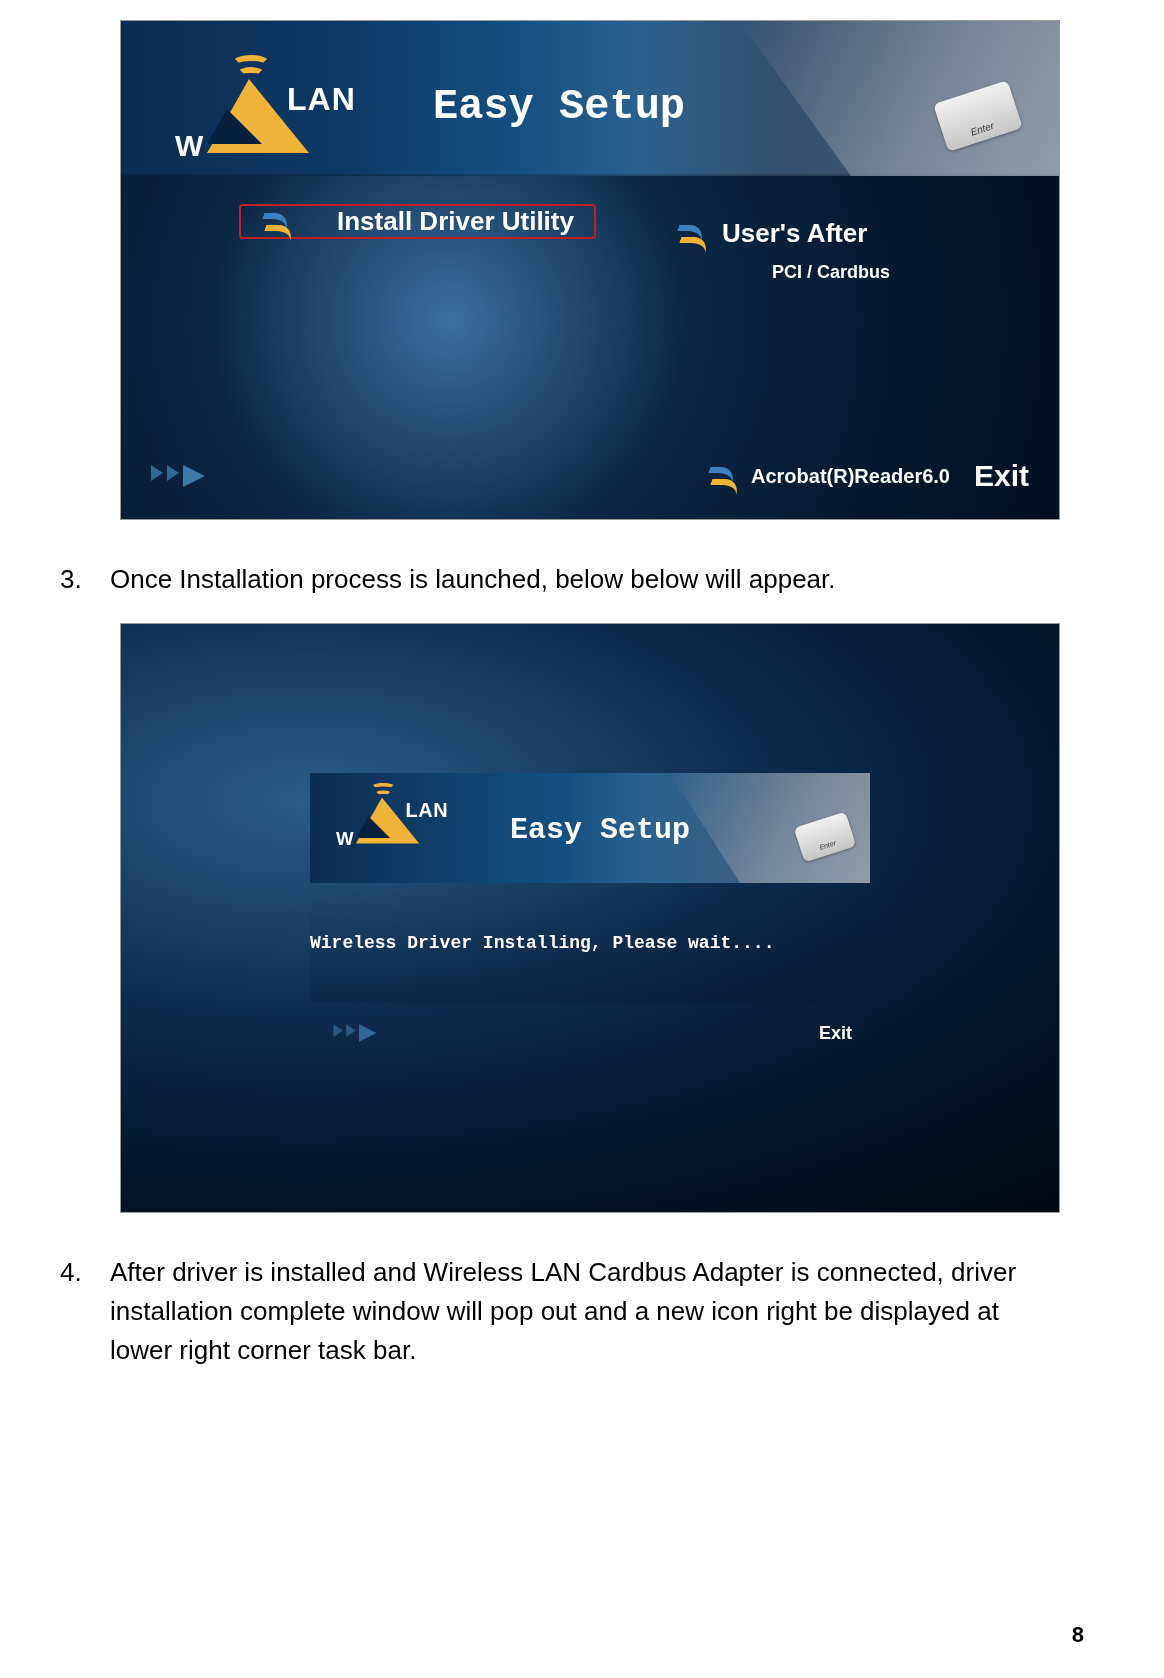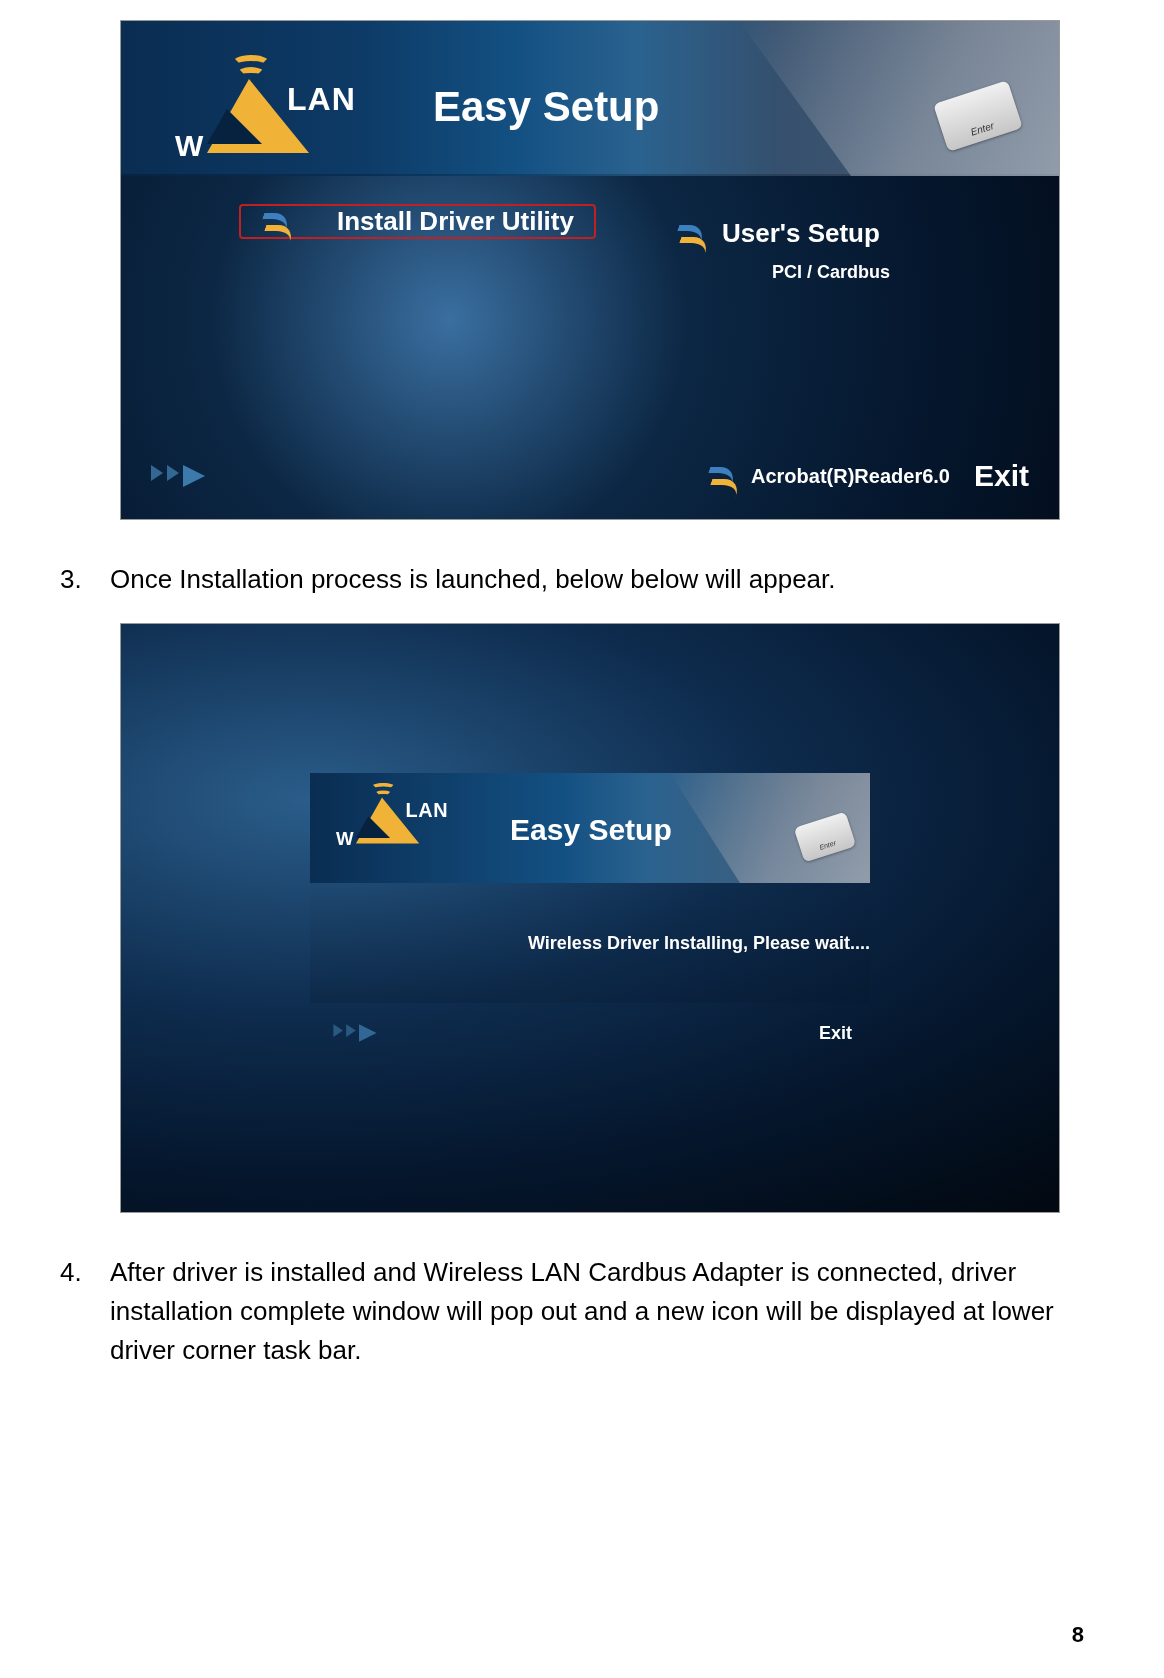--- a/index.html
+++ b/index.html
@@ -85,21 +85,21 @@
     font-size: 32px;
     letter-spacing: 1px;
     font-family: Arial, sans-serif;
   }
   .easy-setup {
     position: absolute;
     left: 312px; top: 62px;
     color: #fff;
     font-weight: 800;
     font-size: 42px;
-    font-family: Liberation Sans, sans-serif;
+    font-family: Liberation Mono, monospace;
   }
   .keyboard-shade {
     position: absolute;
     right: 0; top: 0;
     width: 320px; height: 155px;
     background: linear-gradient(120deg, rgba(90,110,130,.0) 0%, rgba(150,160,175,.65) 60%, rgba(200,210,220,.55) 100%);
     clip-path: polygon(0 0, 100% 0, 100% 100%, 35% 100%);
   }
   .enter-key {
     position: absolute;
@@ -251,25 +251,25 @@
   }
   .shot2 .wlan-logo { transform: scale(.62); transform-origin: top left; left: 10px; top: 6px; }
   .shot2 .easy-setup { left: 200px; top: 40px; font-size: 30px; }
   .shot2 .keyboard-shade { width: 200px; height: 110px; }
   .shot2 .enter-key { right: 18px; top: 46px; width: 54px; height: 36px; font-size: 7px; }
   .shot2-body {
     height: 120px;
     position: relative;
     display: flex;
     align-items: center;
-    justify-content: flex-end;
+    justify-content: flex-start;
     color: #fff;
     font-weight: 700;
     font-size: 18px;
-    font-family: Liberation Sans, sans-serif;
+    font-family: Liberation Mono, monospace;
     background: linear-gradient(to bottom, rgba(10,30,55,0) 0%, rgba(5,20,40,.2) 100%);
   }
   .shot2-footer {
     height: 60px;
     position: relative;
     display: flex;
     align-items: center;
     justify-content: space-between;
     padding: 0 18px;
   }
@@ -309,21 +309,21 @@
 
   <div class="shot1-body">
     <div class="menu-row">
       <div class="menu-item highlighted">
         <span class="swoosh-icon"></span>
         <span>Install Driver Utility</span>
       </div>
       <div class="manual-block">
         <div class="menu-item">
           <span class="swoosh-icon"></span>
-          <span>User's Setup</span>
+          <span>User's After</span>
         </div>
         <div class="manual-sub">PCI / Cardbus</div>
       </div>
     </div>
   </div>
 
   <div class="shot1-footer">
     <div class="arrows">
       <div class="arrow-shape"></div>
       <div class="arrow-shape"></div>
@@ -368,16 +368,16 @@
         <div class="arrow-shape"></div>
         <div class="arrow-shape big"></div>
       </div>
       <div class="exit-small">Exit</div>
     </div>
   </div>
 </div>
 
 <div class="step">
   <div class="num">4.</div>
-  <div class="txt">After driver is installed and Wireless LAN Cardbus Adapter is connected, driver installation complete window will pop out and a new icon will be displayed at lower driver corner task bar.</div>
+  <div class="txt">After driver is installed and Wireless LAN Cardbus Adapter is connected, driver installation complete window will pop out and a new icon right be displayed at lower right corner task bar.</div>
 </div>
 
 <div class="page-number">8</div>
 
 </body></html>

